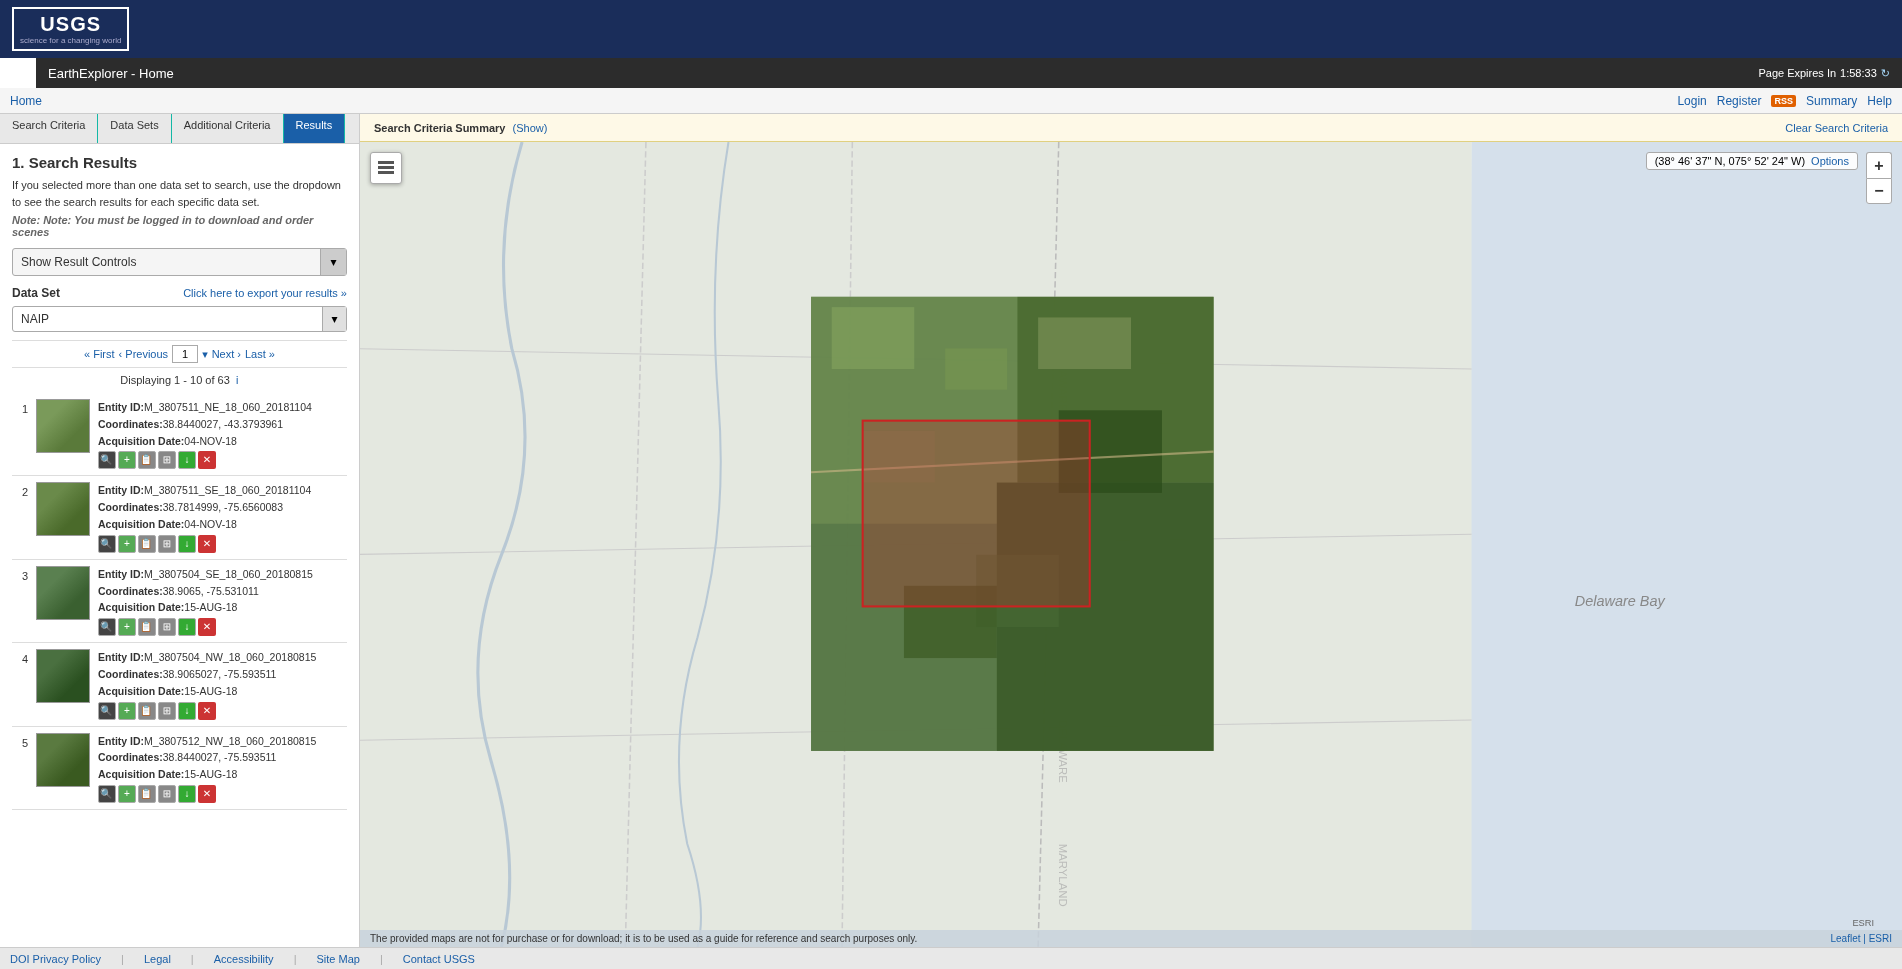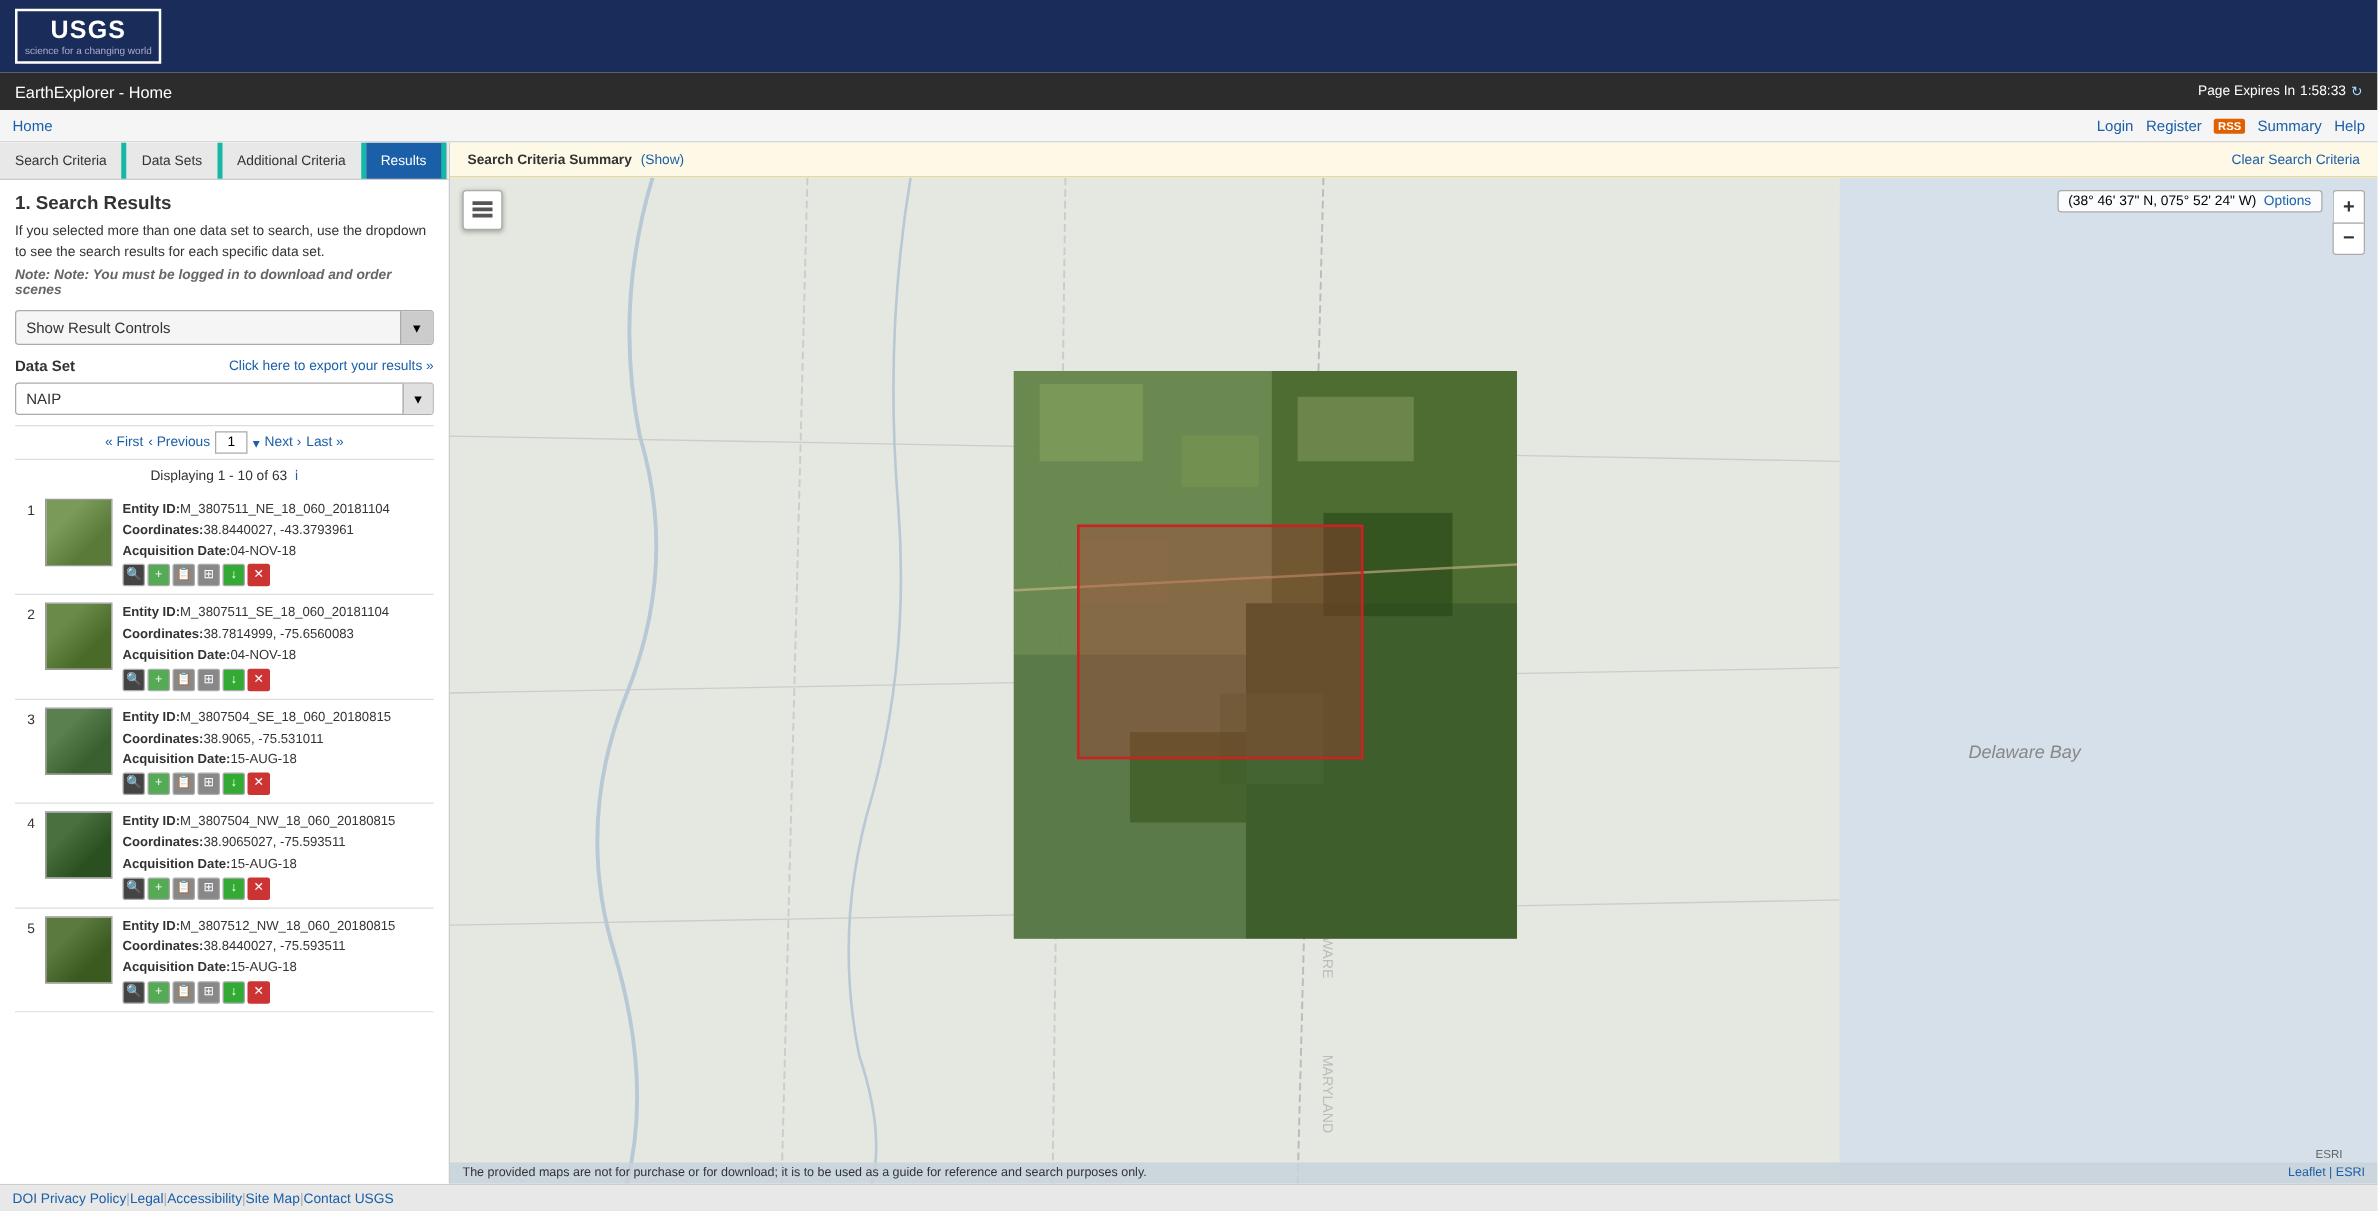--- a/index.html
+++ b/index.html
@@ -41,20 +41,21 @@
     
     #titlebar {
       background: #2c2c2c;
       color: #fff;
       height: 30px;
       display: flex;
       align-items: center;
       justify-content: space-between;
       padding: 0 12px;
       font-size: 13px;
+      margin-left: 36px;
     }
     #page-expires {
       font-size: 11px;
       display: flex;
       align-items: center;
       gap: 4px;
     }
     #refresh-icon { cursor: pointer; color: #adf; }
 
     
@@ -100,23 +101,23 @@
     #tabs {
       display: flex;
       background: #e8e8e8;
       border-bottom: 1px solid #ccc;
       height: 30px;
     }
     .tab {
       padding: 5px 12px;
       cursor: pointer;
       font-size: 11px;
-      border-right: 4px solid #14b8a6;
-      display: flex;
-      align-items: center;
+      border-right: 1px solid #14b8a6;
+      display: flex;
+      align-items: flex-start;
       white-space: nowrap;
       color: #333;
     }
     .tab.active {
       background: #1a5fa8;
       color: #fff;
     }
 
     
     #panel-content {
@@ -419,21 +420,21 @@
     }
 
     
     #footer {
       background: #e8e8e8;
       border-top: 1px solid #ccc;
       height: 22px;
       display: flex;
       align-items: center;
       padding: 0 10px;
-      gap: 0;
+      gap: 20px;
       font-size: 11px;
     }
     #footer a { color: #1a5fa8; text-decoration: none; }
     #footer .sep { color: #aaa; }
 
     
     .thumb-1 { background: linear-gradient(135deg, #7a9a5a 30%, #5a7a3a 70%); }
     .thumb-2 { background: linear-gradient(135deg, #6a8a4a 30%, #4a6a2a 70%); }
     .thumb-3 { background: linear-gradient(135deg, #5a8050 30%, #3a6030 70%); }
     .thumb-4 { background: linear-gradient(135deg, #4a7040 30%, #2a5020 70%); }

